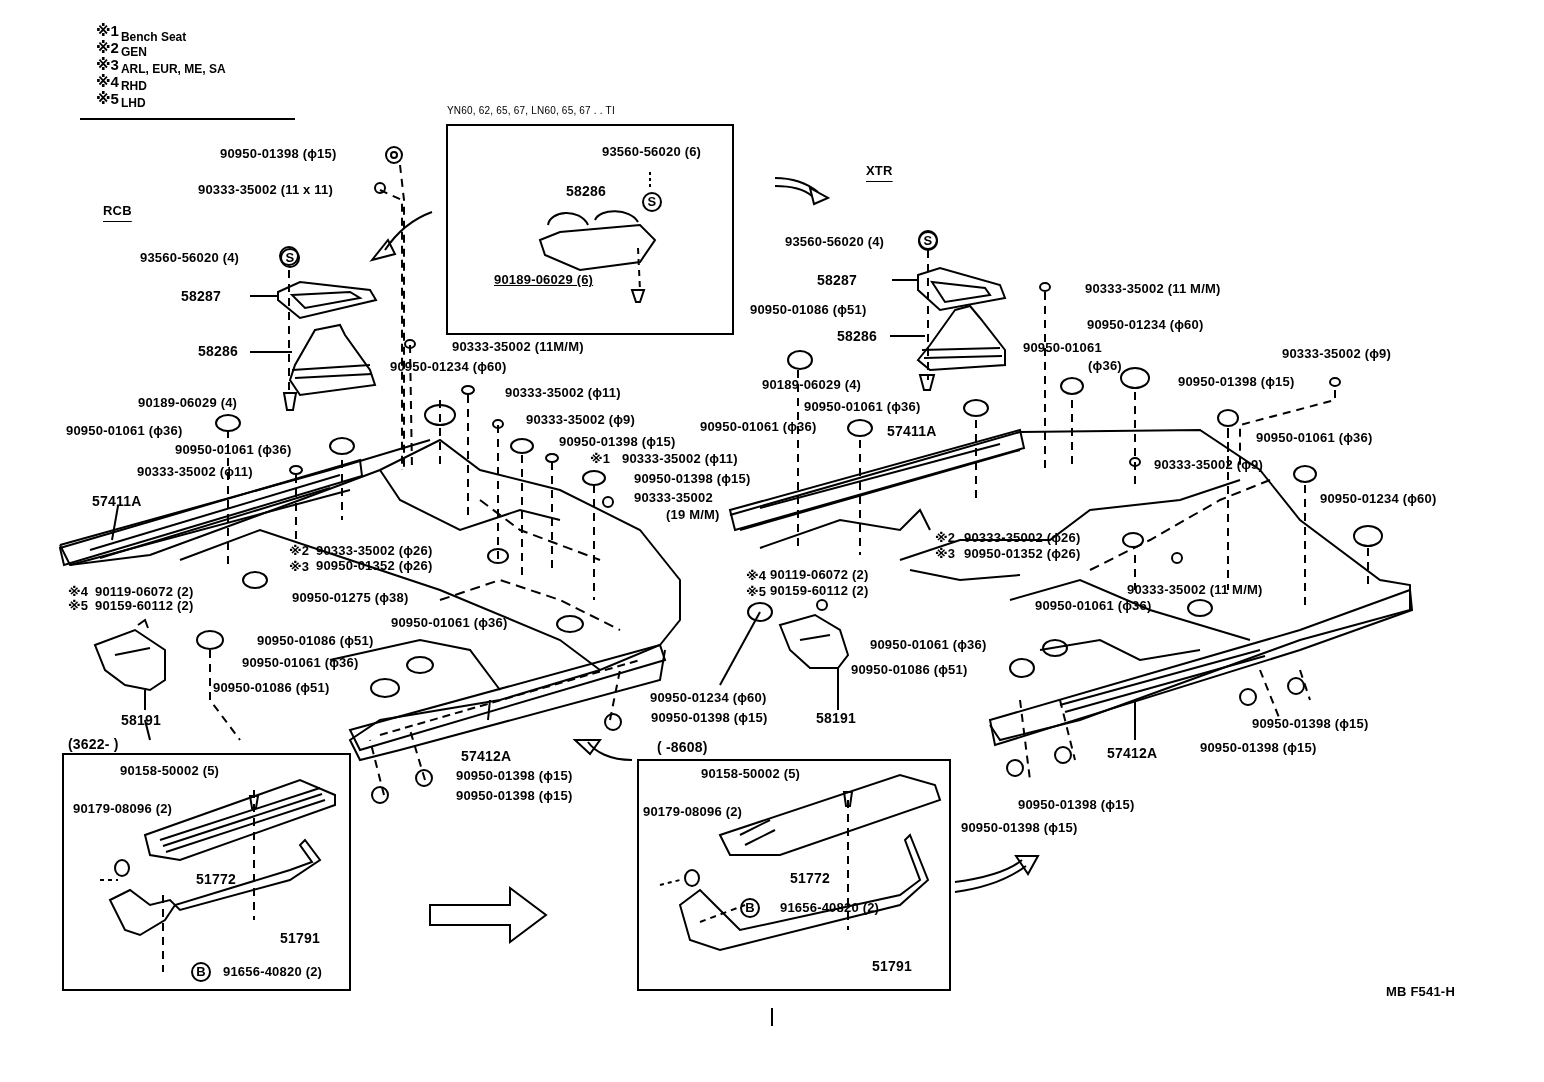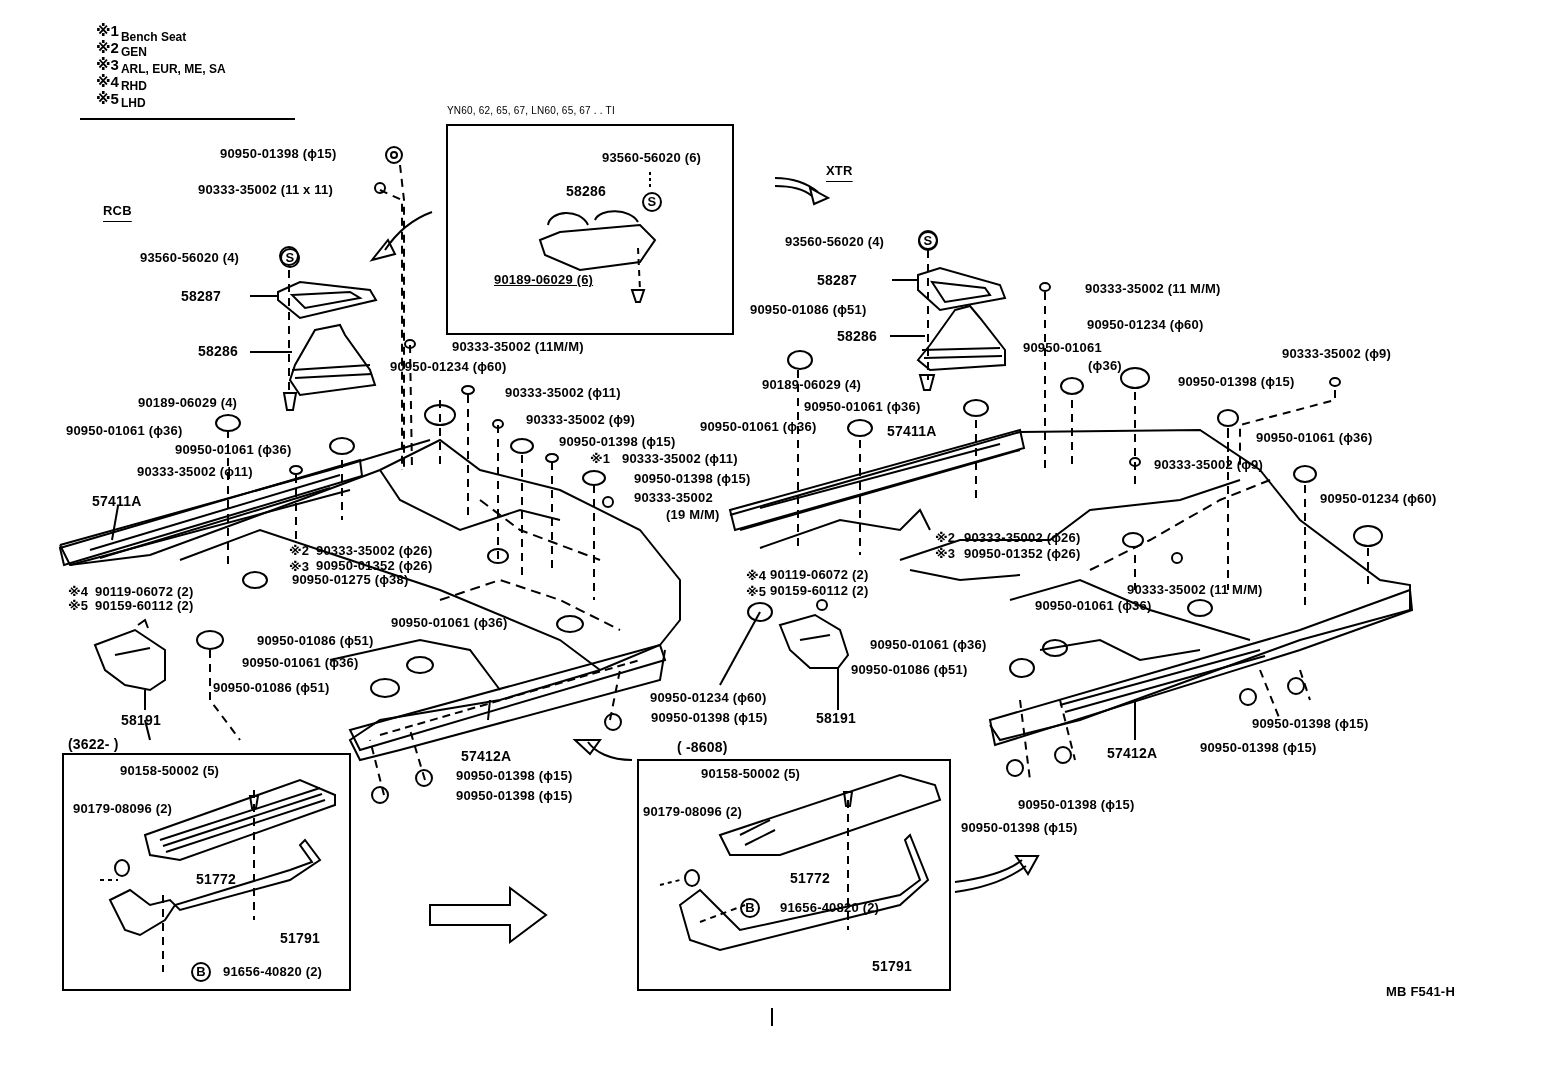--- a/index.html
+++ b/index.html
@@ -261,29 +261,29 @@
 <div>
   <div class="note" style="left:96px;top:22px;"><span class="mk">※1</span><span style="position:relative;top:5px;">Bench Seat</span></div>
   <div class="note" style="left:96px;top:39px;"><span class="mk">※2</span><span style="position:relative;top:3px;">GEN</span></div>
   <div class="note" style="left:96px;top:56px;"><span class="mk">※3</span><span style="position:relative;top:3px;">ARL, EUR, ME, SA</span></div>
   <div class="note" style="left:96px;top:73px;"><span class="mk">※4</span><span style="position:relative;top:3px;">RHD</span></div>
   <div class="note" style="left:96px;top:90px;"><span class="mk">※5</span><span style="position:relative;top:3px;">LHD</span></div>
   <div class="legend-rule"></div>
 </div>
 
 <div class="lbl u" style="left:103px;top:203px;">RCB</div>
-<div class="lbl u" style="left:826px;top:163px;">XTR</div>
+<div class="lbl u" style="left:866px;top:163px;">XTR</div>
 <div class="lbl title" style="left:447px;top:103px;">YN60, 62, 65, 67, LN60, 65, 67 . . TI</div>
 <div class="box" style="left:446px;top:124px;width:284px;height:207px;"></div>
 <div class="lbl big" style="left:68px;top:737px;">(3622-        )</div>
 <div class="box" style="left:62px;top:753px;width:285px;height:234px;"></div>
-<div class="lbl big" style="left:657px;top:740px;margin-left:20px;">(        -8608)</div>
+<div class="lbl big" style="left:657px;top:740px;">(        -8608)</div>
 <div class="box" style="left:637px;top:759px;width:310px;height:228px;"></div>
 
-<div class="lbl" style="left:602px;top:150px;">93560-56020 (6)</div>
+<div class="lbl" style="left:602px;top:144px;">93560-56020 (6)</div>
 <div class="lbl big" style="left:566px;top:184px;">58286</div>
 <div class="lbl" style="left:494px;top:272px;text-decoration:underline;">90189-06029 (6)</div>
 <div class="lbl" style="left:642px;top:192px;width:16px;height:16px;border:2px solid #000;border-radius:50%;text-align:center;line-height:16px;">S</div>
 
 <div class="lbl" style="left:220px;top:146px;">90950-01398 (ϕ15)</div>
 <div class="lbl" style="left:198px;top:182px;">90333-35002 (11 x 11)</div>
 <div class="lbl" style="left:140px;top:250px;">93560-56020 (4)</div>
 <div class="lbl" style="left:280px;top:248px;width:16px;height:16px;border:2px solid #000;border-radius:50%;text-align:center;line-height:16px;">S</div>
 <div class="lbl big" style="left:181px;top:289px;">58287</div>
 <div class="lbl big" style="left:198px;top:344px;">58286</div>
@@ -303,21 +303,21 @@
 <div class="lbl" style="left:634px;top:490px;">90333-35002</div>
 <div class="lbl" style="left:666px;top:507px;">(19 M/M)</div>
 <div class="lbl" style="left:289px;top:543px;">※2</div>
 <div class="lbl" style="left:316px;top:543px;">90333-35002 (ϕ26)</div>
 <div class="lbl" style="left:289px;top:559px;">※3</div>
 <div class="lbl" style="left:316px;top:558px;">90950-01352 (ϕ26)</div>
 <div class="lbl" style="left:68px;top:584px;">※4</div>
 <div class="lbl" style="left:95px;top:584px;">90119-06072 (2)</div>
 <div class="lbl" style="left:68px;top:598px;">※5</div>
 <div class="lbl" style="left:95px;top:598px;">90159-60112 (2)</div>
-<div class="lbl" style="left:292px;top:572px;">90950-01275 (ϕ38)</div>
+<div class="lbl" style="left:292px;top:590px;">90950-01275 (ϕ38)</div>
 <div class="lbl" style="left:391px;top:615px;">90950-01061 (ϕ36)</div>
 <div class="lbl" style="left:257px;top:633px;">90950-01086 (ϕ51)</div>
 <div class="lbl" style="left:242px;top:655px;">90950-01061 (ϕ36)</div>
 <div class="lbl" style="left:213px;top:680px;">90950-01086 (ϕ51)</div>
 <div class="lbl big" style="left:121px;top:713px;">58191</div>
 <div class="lbl big" style="left:461px;top:749px;">57412A</div>
 <div class="lbl" style="left:650px;top:690px;">90950-01234 (ϕ60)</div>
 <div class="lbl" style="left:651px;top:710px;">90950-01398 (ϕ15)</div>
 <div class="lbl" style="left:456px;top:768px;">90950-01398 (ϕ15)</div>
 <div class="lbl" style="left:456px;top:788px;">90950-01398 (ϕ15)</div>

